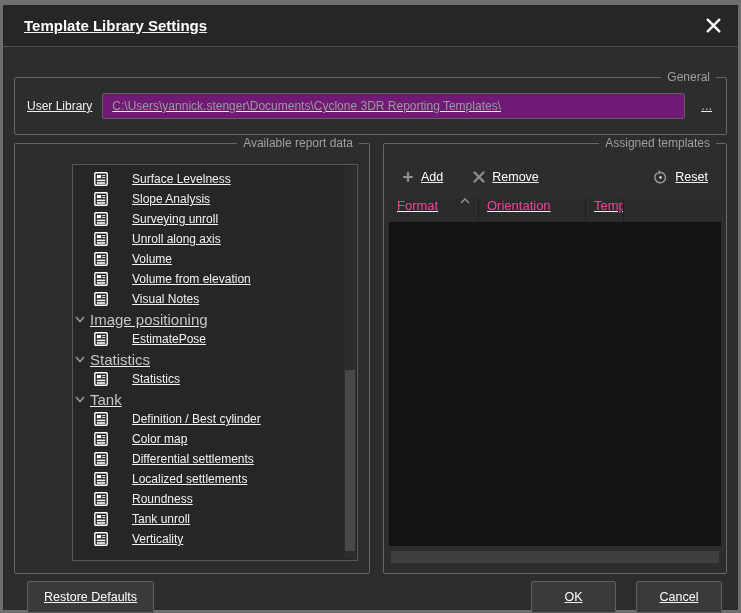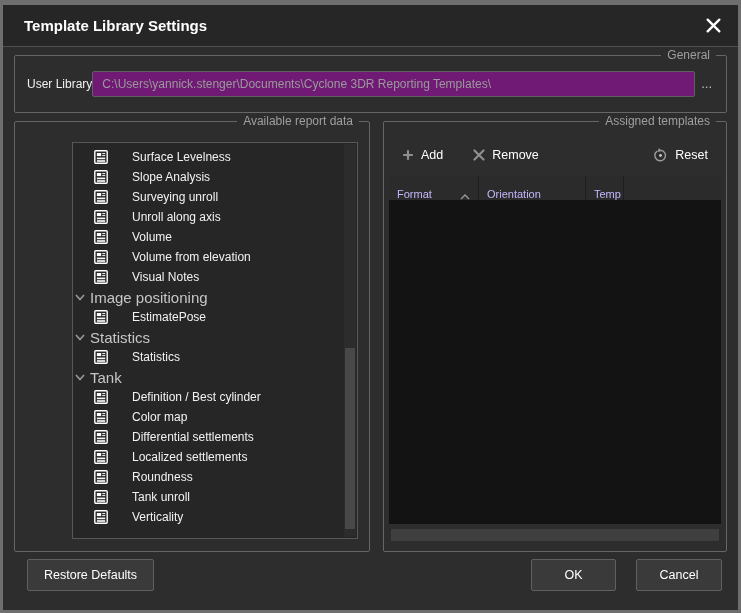--- a/index.html
+++ b/index.html
@@ -4,40 +4,41 @@
 <style>
   html,body{margin:0;padding:0;background:#1c1c1c;}
   *{box-sizing:border-box;}
   .window{
     width:741px;height:613px;
     border:3px solid #6e6e6e;border-top-width:5px;
     background:#2d2d2d;
     display:flex;flex-direction:column;
     font-family:"Liberation Sans",sans-serif;
     color:#f0f0f0;
+    text-decoration:underline;
   }
   
   .titlebar{
     height:42px;flex:0 0 42px;background:#262626;
     display:flex;align-items:center;
     padding:0 12px 0 21px;border-bottom:1px solid #4f4f4f;
   }
   .titlebar .title{flex:1;font-weight:bold;font-size:15px;color:#ffffff;}
   .close-btn{width:26px;height:26px;display:flex;align-items:center;justify-content:center;background:transparent;border:none;padding:0;}
   
   .content{flex:1;display:flex;flex-direction:column;padding:0 11px;min-height:0;}
   .groupbox{position:relative;border:1px solid #666666;border-radius:2px;}
   .groupbox>.legend{
     position:absolute;top:-9px;right:10px;background:#2d2d2d;
     padding:0 6px;color:#9f9f9f;font-size:12px;line-height:16px;
   }
   
   .group-general{
-    margin-top:8px;height:58px;flex:0 0 58px;
-    display:flex;align-items:center;padding:0 8px 0 12px;
+    margin-top:30px;height:58px;flex:0 0 58px;
+    display:flex;align-items:center;padding:0 8px 0 12px;gap:10px;
   }
   .field-label{font-size:12px;color:#f0f0f0;white-space:nowrap;}
   .path-input{
     flex:1;height:26px;background:#701a75;border:1px solid #5f5f5f;border-radius:2px;
     color:#9a9a9a;font-size:12px;font-family:"Liberation Sans",sans-serif;
     padding:0 9px;line-height:24px;white-space:nowrap;overflow:hidden;
   }
   .browse-btn{background:transparent;border:none;color:#c0c0c0;font-size:13px;padding:0 6px;line-height:26px;}
   
   .middle{display:flex;gap:13px;margin-top:8px;height:431px;flex:0 0 431px;min-height:0;}
@@ -59,21 +60,21 @@
   .toolbar{display:flex;align-items:center;height:26px;margin:20px 12px 8px 12px;}
   .tool-btn{
     display:flex;align-items:center;gap:7px;background:transparent;border:none;
     color:#ffffff;font-size:12.5px;font-family:"Liberation Sans",sans-serif;padding:2px 6px;
   }
   .tool-btn.remove{margin-left:18px;}
   .tool-btn.reset{margin-left:auto;}
   .table{flex:1;display:flex;flex-direction:column;margin:0 5px;min-height:0;}
   .thead{display:flex;height:24px;flex:0 0 24px;background:#2b2b2b;}
   .th{
-    display:flex;align-items:flex-end;padding:0 8px;color:#c4b5fd;font-size:11px;
+    display:flex;align-items:flex-start;padding:0 8px;color:#ec4899;font-size:13px;
     border-right:1px solid #1e1e1e;overflow:hidden;white-space:nowrap;
   }
   .th:last-child{border-right:none;flex:1;}
   .th .sort{margin-left:auto;padding-left:6px;display:flex;align-items:center;}
   .tbody{flex:1;background:#131313;}
   .hscroll{height:14px;flex:0 0 14px;margin:4px 5px 9px 5px;background:#2c2c2c;position:relative;}
   .hscroll .thumb{position:absolute;top:1px;bottom:1px;left:2px;right:2px;background:#3f3f3f;}
   
   .footer{height:46px;flex:0 0 46px;display:flex;align-items:center;padding:0 5px 0 13px;gap:20px;}
   .btn{

